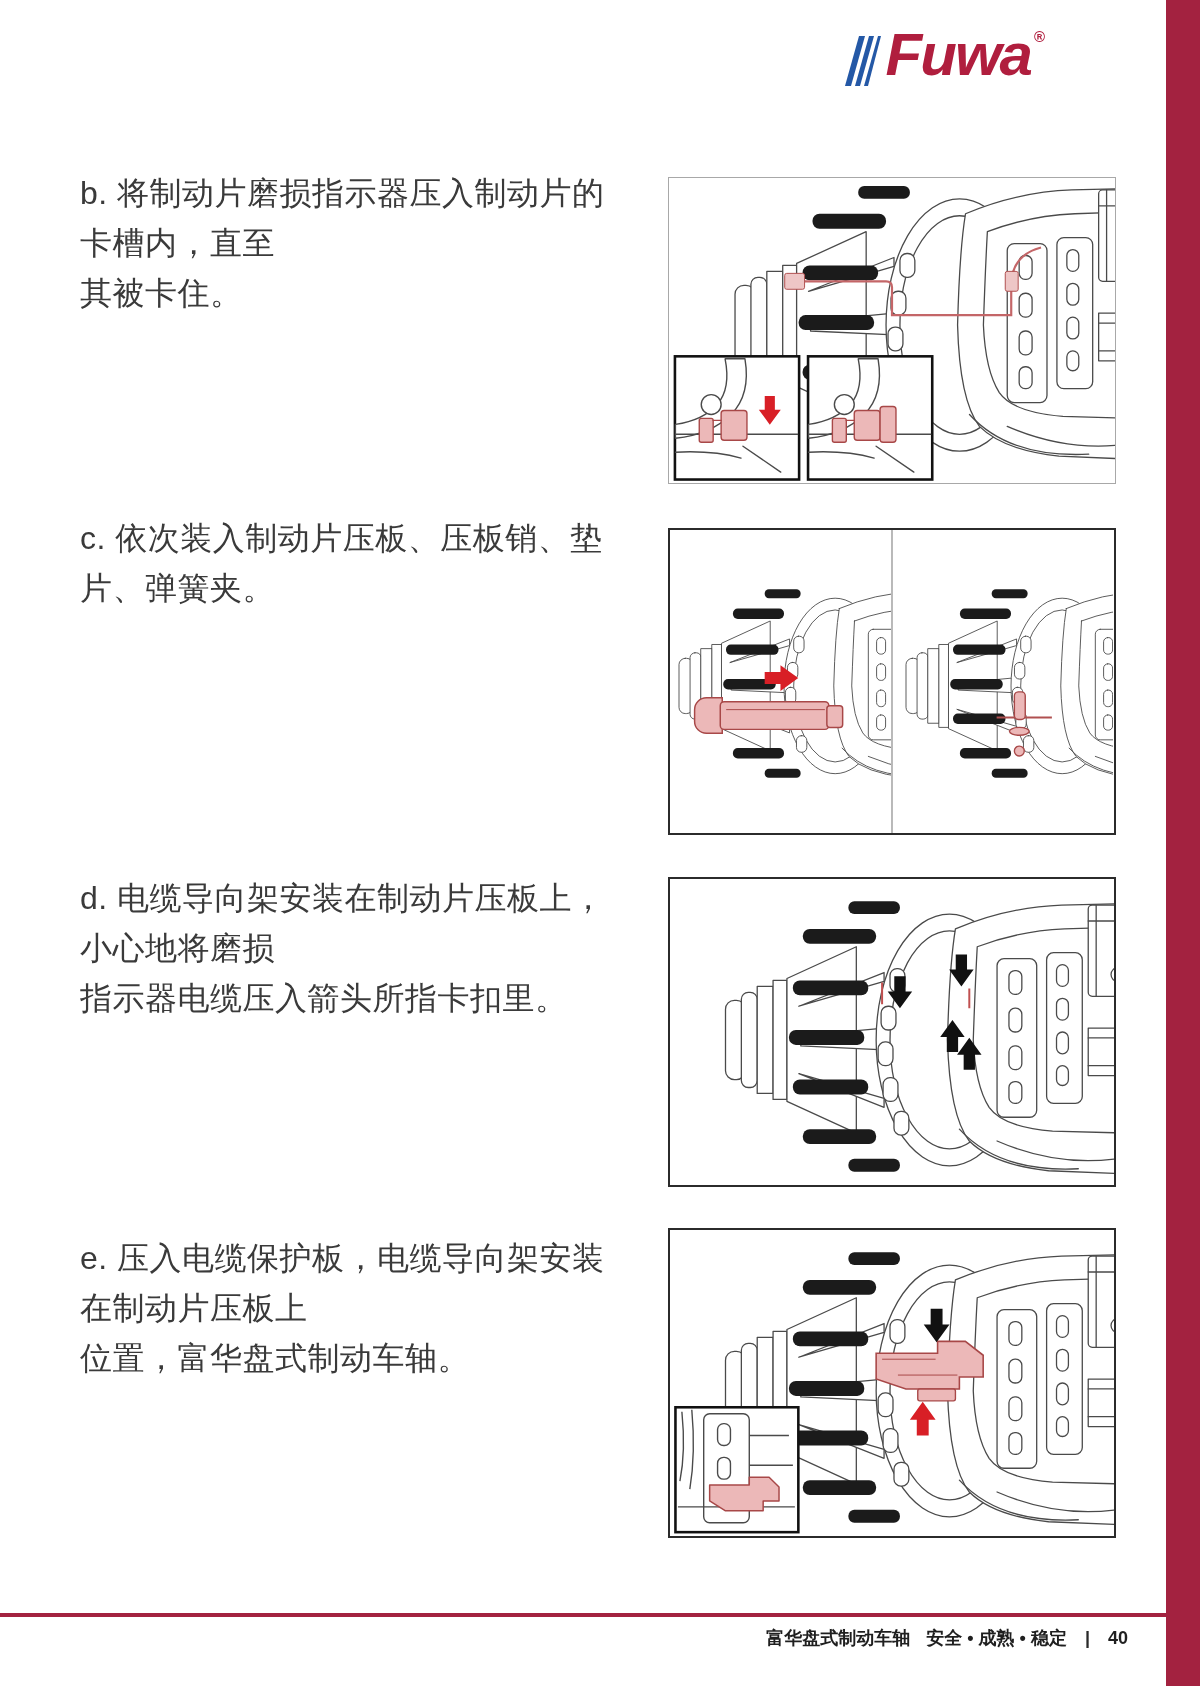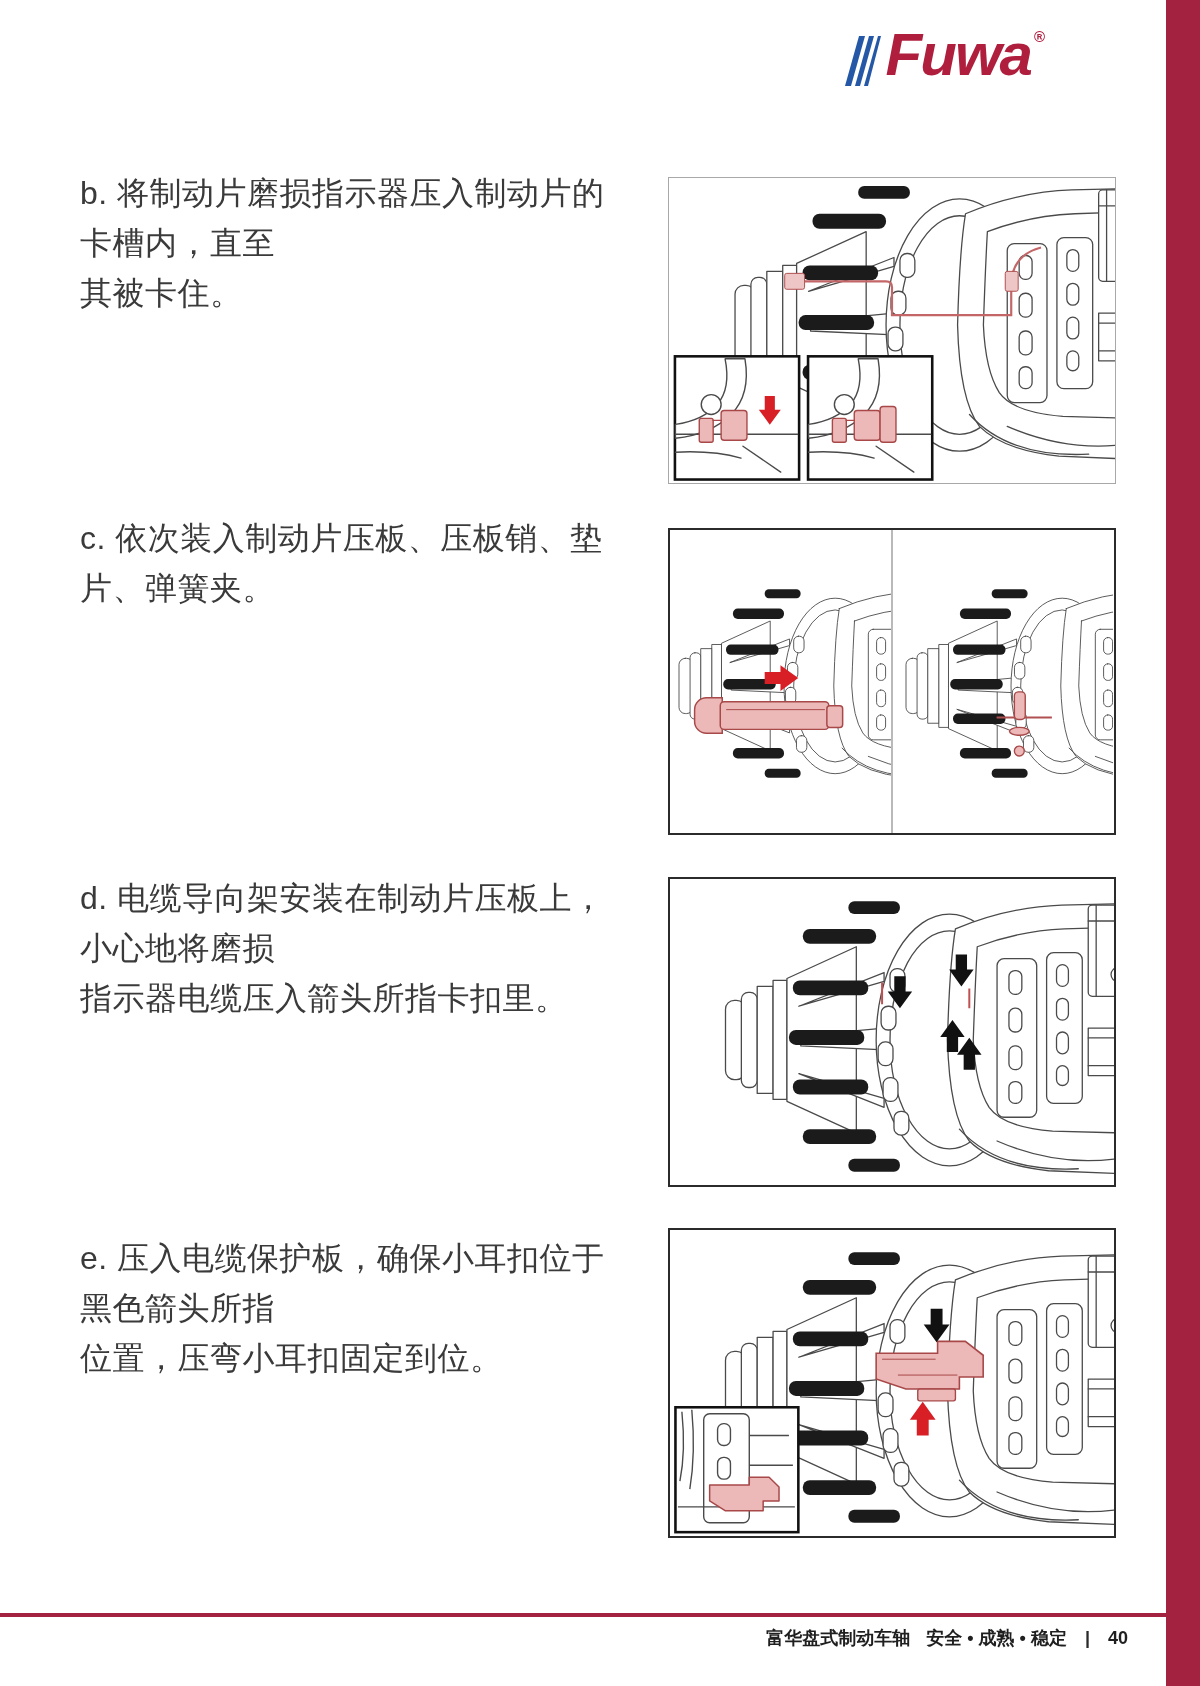--- a/index.html
+++ b/index.html
@@ -127,22 +127,22 @@
   <div class="step-text t-c">
     <div>c. 依次装入制动片压板、压板销、垫片、弹簧夹。</div>
   </div>
 
   <div class="step-text t-d">
     <div>d. 电缆导向架安装在制动片压板上，小心地将磨损</div>
     <div>指示器电缆压入箭头所指卡扣里。</div>
   </div>
 
   <div class="step-text t-e">
-    <div>e. 压入电缆保护板，确保小耳扣位于黑色箭头所指</div>
-    <div>位置，压弯小耳扣固定到位。</div>
+    <div>e. 压入电缆保护板，电缆导向架安装在制动片压板上</div>
+    <div>位置，富华盘式制动车轴。</div>
   </div>
 
   <div class="panel p-b">
     <svg viewBox="0 0 448 307">
       <use href="#axle-art" transform="translate(40,-12)"></use>
 
       <g>
         <path d="M136 104 H218 q6 0 6 6 v28 H344 V108 q0 -30 30 -38" stroke="#c46668" stroke-width="2.2" fill="none"></path>
         <rect x="116" y="96" width="20" height="16" rx="2" fill="#eec6c6" stroke="#b05050"></rect>
         <rect x="338" y="94" width="13" height="20" rx="2" fill="#eec6c6" stroke="#b05050"></rect>

